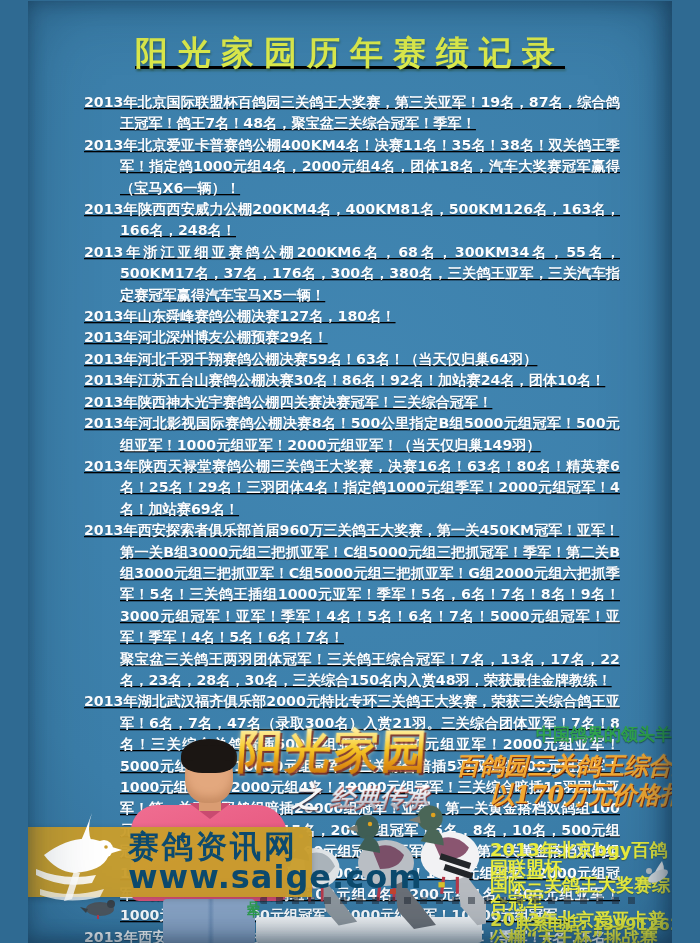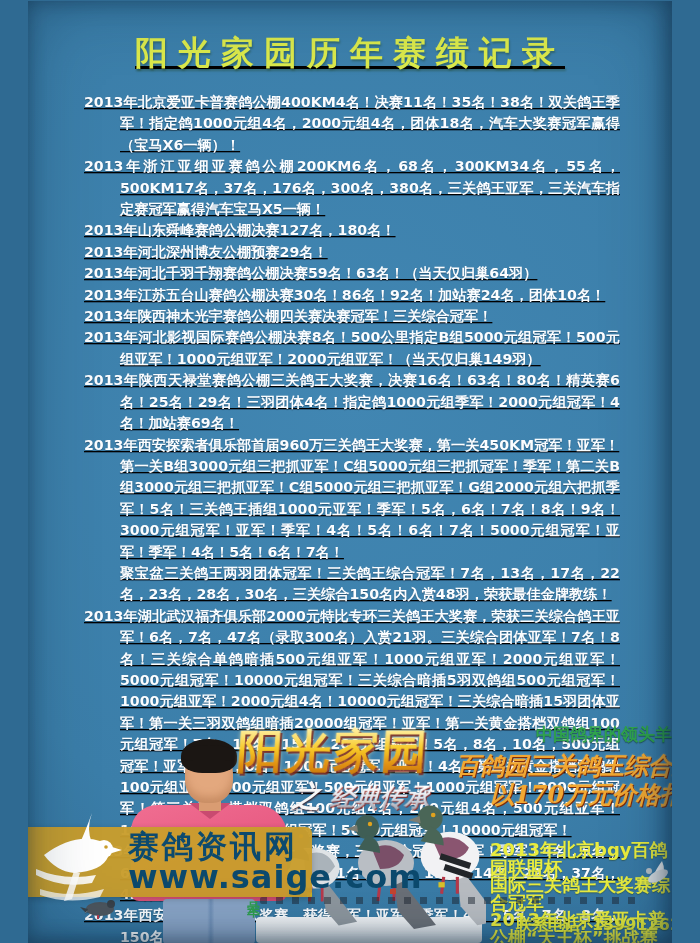--- a/index.html
+++ b/index.html
@@ -71,21 +71,23 @@
   .bird-small{position:absolute;z-index:3;}
 </style>
 </head>
 <body>
 
 <div class="poster">
 
   <h1 class="title">阳光家园历年赛绩记录</h1>
 
   <div class="records" id="records">
+      <p class="rec">2013年北京国际联盟杯百鸽园三关鸽王大奖赛，第三关亚军！19名，87名，综合鸽王冠军！鸽王7名！48名，聚宝盆三关综合冠军！季军！</p>
       <p class="rec">2013年北京爱亚卡普赛鸽公棚400KM4名！决赛11名！35名！38名！双关鸽王季军！指定鸽1000元组4名，2000元组4名，团体18名，汽车大奖赛冠军赢得（宝马X6一辆）！</p>
+      <p class="rec">2013年陕西西安威力公棚200KM4名，400KM81名，500KM126名，163名，166名，248名！</p>
       <p class="rec">2013年浙江亚细亚赛鸽公棚200KM6名，68名，300KM34名，55名，500KM17名，37名，176名，300名，380名，三关鸽王亚军，三关汽车指定赛冠军赢得汽车宝马X5一辆！</p>
       <p class="rec">2013年山东舜峰赛鸽公棚决赛127名，180名！</p>
       <p class="rec">2013年河北深州博友公棚预赛29名！</p>
       <p class="rec">2013年河北千羽千翔赛鸽公棚决赛59名！63名！（当天仅归巢64羽）</p>
       <p class="rec">2013年江苏五台山赛鸽公棚决赛30名！86名！92名！加站赛24名，团体10名！</p>
       <p class="rec">2013年陕西神木光宇赛鸽公棚四关赛决赛冠军！三关综合冠军！</p>
       <p class="rec">2013年河北影视国际赛鸽公棚决赛8名！500公里指定B组5000元组冠军！500元组亚军！1000元组亚军！2000元组亚军！（当天仅归巢149羽）</p>
       <p class="rec">2013年陕西天禄堂赛鸽公棚三关鸽王大奖赛，决赛16名！63名！80名！精英赛6名！25名！29名！三羽团体4名！指定鸽1000元组季军！2000元组冠军！4名！加站赛69名！</p>
       <p class="rec">2013年西安探索者俱乐部首届960万三关鸽王大奖赛，第一关450KM冠军！亚军！</p>
       <p class="rec cont">第一关B组3000元组三把抓亚军！C组5000元组三把抓冠军！季军！第二关B组3000元组三把抓亚军！C组5000元组三把抓亚军！G组2000元组六把抓季军！5名！三关鸽王插组1000元亚军！季军！5名，6名！7名！8名！9名！3000元组冠军！亚军！季军！4名！5名！6名！7名！5000元组冠军！亚军！季军！4名！5名！6名！7名！</p>

